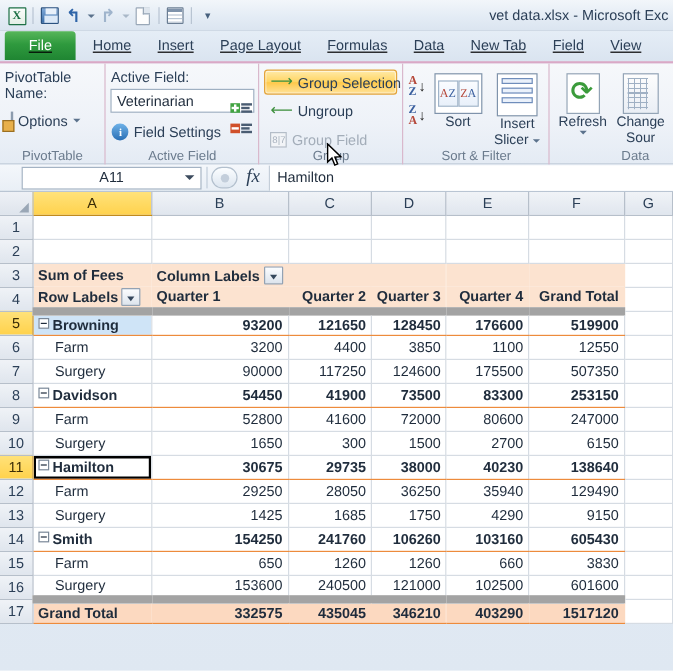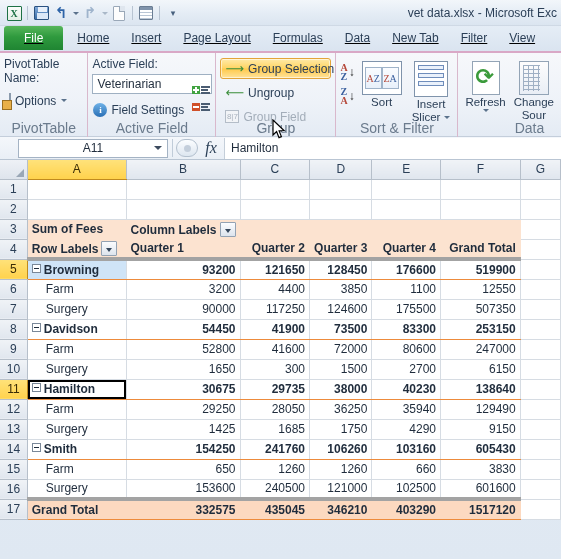--- a/index.html
+++ b/index.html
@@ -74,21 +74,21 @@
   .ribbon {
     height: 84px; position: relative;
     background: linear-gradient(to bottom,#f6f8fb 0%,#eef2f8 60%,#e4ebf4 100%);
     border-bottom: 1px solid #c4cedb;
     display: flex;
   }
   .rgroup { position: relative; height: 84px; padding: 4px 4px 0 4px; }
   .rgroup + .rgroup { border-left: 1px solid #d9b8cc; }
   .glabel {
     position: absolute; bottom: 1px; left: 0; right: 0; text-align: center;
-    font-size: 14px; color: #6b7b8d;
+    font-size: 11px; color: #6b7b8d;
   }
   .lbl { font-size: 12px; color: #2b3f57; }
   .tbox {
     background: #fff; border: 1px solid #9fb0c2; height: 20px;
     font-size: 12px; color: #1f2c3c; padding: 1px 4px; line-height: 17px;
   }
 
   .btn-sm { display: flex; align-items: center; gap: 4px; height: 21px; padding: 0 4px; font-size: 12px; color: #2b3f57; border: 1px solid transparent; border-radius: 2px; white-space: nowrap;}
   .btn-sm.hot {
     background: linear-gradient(to bottom,#ffeaa8 0%,#ffd564 48%,#ffc94b 52%,#ffe39b 100%);
@@ -199,21 +199,21 @@
   }
   td.cell {
     height: 20px; border-right: 1px solid #d6dce3; border-bottom: 1px solid #d6dce3;
     font-size: 12px; color: #1f2c3c; padding: 0 4px; overflow: hidden;
     white-space: nowrap;
   }
   td.cell.num { text-align: right; }
   td.cell.hdrfill { background: #fce3d0; border-right: 1px solid #fce3d0; border-bottom: none; }
   td.cell.totfill { background: #fcd9c0; border-right: 1px solid #fcd9c0; border-bottom: none;}
   td.cell.bold { font-weight: bold; }
-  td.cell.topline { border-top: 4px solid #a3a3a3; }
+  td.cell.topline { border-top: 7px solid #a3a3a3; }
   td.cell.botline { border-bottom: 1px solid #ed8b3c; }
   td.cell.indent { padding-left: 18px; }
   td.cell.selcell { background: #cfe4f7; }
   td.cell.activecell { box-shadow: inset 0 0 0 2px #000; }
   td.blank { background:#fff; border-right: 1px solid #d6dce3; border-bottom: 1px solid #d6dce3;}
 
   .pmbox {
     display:inline-block; width:9px;height:9px; border:1px solid #7a8898;
     background:#fff; position:relative; margin-right:3px; vertical-align:1px;
   }
@@ -273,21 +273,21 @@
   </div>
 
   <div class="tabstrip">
     <div class="tab file">File</div>
     <div class="tab">Home</div>
     <div class="tab">Insert</div>
     <div class="tab">Page Layout</div>
     <div class="tab">Formulas</div>
     <div class="tab">Data</div>
     <div class="tab">New Tab</div>
-    <div class="tab">Filter</div>
+    <div class="tab">Field</div>
     <div class="tab">View</div>
   </div>
 
   <div class="ribbon">
 
     <div class="rgroup" style="width:97px">
       <div class="lbl">PivotTable Name:</div>
       <div class="btn-sm" style="margin-top:5px">
         <span><span class="opts-ico"></span></span>
         <span>Options</span>

